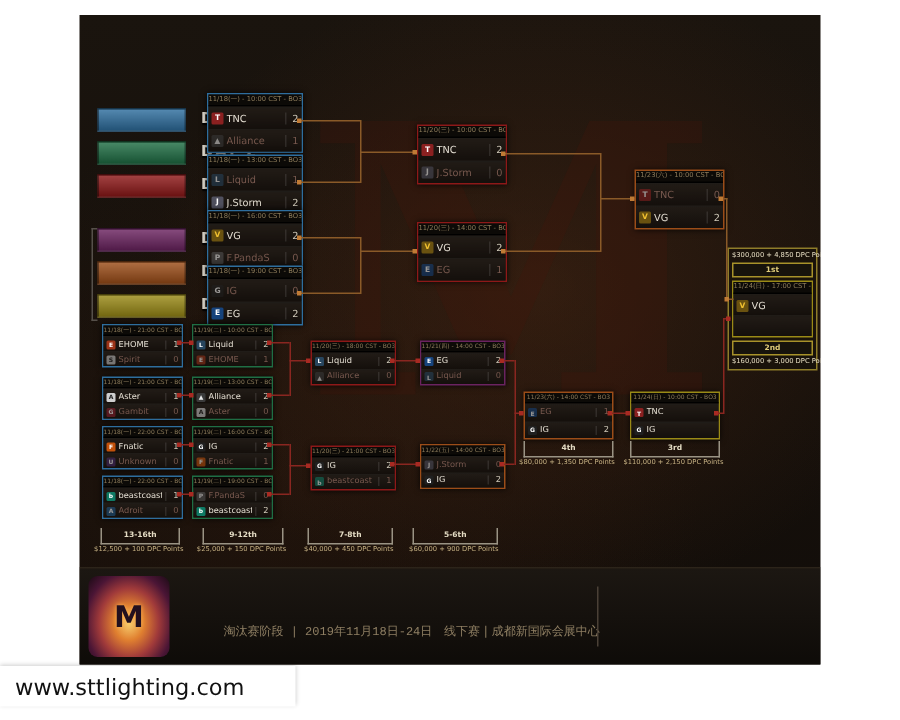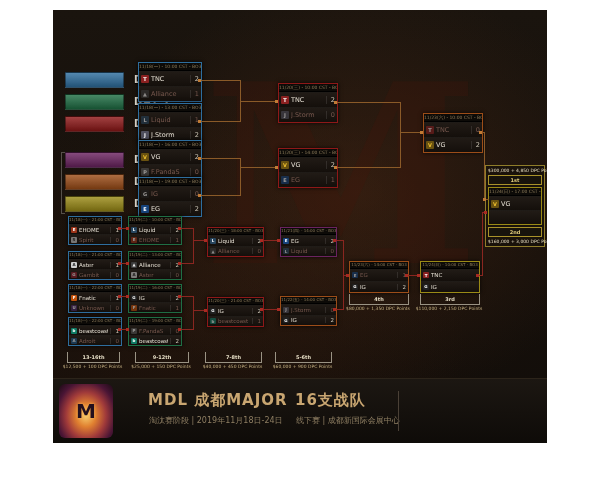--- a/index.html
+++ b/index.html
@@ -62,21 +62,21 @@
          border:1px solid #555;}
   
   .banner{position:absolute;left:0;top:368px;width:494px;height:65px;
           background:linear-gradient(#1c1712,#0e0b08);border-top:1px solid #2c241a;}
   .blogo{position:absolute;left:6px;top:5px;width:54px;height:54px;border-radius:6px;
          background:radial-gradient(ellipse at 50% 58%, #f8d070 0%, #e08030 26%, #a03a3a 52%, #4a1535 76%, #1a0a14 100%);
          display:flex;align-items:center;justify-content:center;}
   .blogo span{font-size:20px;font-weight:bold;color:#23101e;text-shadow:0 0 3px #ffb050;}
   .btitle{position:absolute;left:95px;top:12px;font-size:15px;font-weight:bold;color:#c9a671;
           letter-spacing:1px;white-space:nowrap;}
-  .bsub{position:absolute;left:96px;top:36px;font-size:8px;color:#8f7f63;white-space:nowrap;}
+  .bsub{position:absolute;left:96px;top:36px;font-size:8px;color:#8f7f63;white-space:nowrap;font-family:Liberation Mono, monospace;}
   .bteams{position:absolute;left:242px;top:12px;font-size:15px;font-weight:bold;color:#c9a671;
           letter-spacing:1px;white-space:nowrap;}
   .bvenue{position:absolute;left:243px;top:36px;font-size:8px;color:#8f7f63;white-space:nowrap;}
   .bdiv{position:absolute;left:345px;top:12px;width:1px;height:40px;background:#4a4036;}
   
   .wm-top{position:absolute;left:466px;top:8px;width:134px;height:27px;background:#ffffff;
           box-shadow:0 1px 3px rgba(0,0,0,.35);display:flex;align-items:center;justify-content:center;
           font-size:14px;color:#1a1a1a;}
   .wm-bot{position:absolute;left:0;top:444px;width:197px;height:27px;background:#ffffff;
           box-shadow:0 -1px 3px rgba(0,0,0,.2);display:flex;align-items:center;
@@ -89,23 +89,21 @@
 
   <div class="scene" id="scene">
     <div class="bigM">M</div>
     <div class="leg-bracket"></div>
     <div id="legend"></div>
 
     <div class="banner">
       <div class="blogo">
         <span>M</span>
       </div>
-      <div class="btitle">MDL 成都MAJOR</div>
       <div class="bsub">淘汰赛阶段 | 2019年11月18日-24日</div>
-      <div class="bteams">16支战队</div>
       <div class="bvenue">线下赛 | 成都新国际会展中心</div>
       <div class="bdiv"></div>
     </div>
   <div class="leg-row" style="left: 12px; top: 62px;">
         <div class="leg-sw" style="background-color: rgb(46, 110, 158);"></div>
         <div class="leg-lb">DAY 1</div>
       </div>
       <div class="leg-row" style="left: 12px; top: 84px;">
         <div class="leg-sw" style="background-color: rgb(31, 110, 68);"></div>
         <div class="leg-lb">DAY 2</div>
@@ -498,13 +496,14 @@
       <div class="ndl" style="left: 224px; top: 298px;"></div>
       <div class="ndl" style="left: 280px; top: 229px;"></div>
       <div class="ndl" style="left: 280px; top: 298px;"></div>
       <div class="ndl" style="left: 293px; top: 264px;"></div>
       <div class="ndl" style="left: 352px; top: 264px;"></div>
       <div class="ndl" style="left: 364px; top: 264px;"></div>
       <div class="ndl" style="left: 423px; top: 264px;"></div>
       <div class="ndl" style="left: 431px; top: 201px;"></div>
     </div>
 
+  <div class="wm-bot">www.sttlighting.com</div>
 </div>
 
 </body></html>

